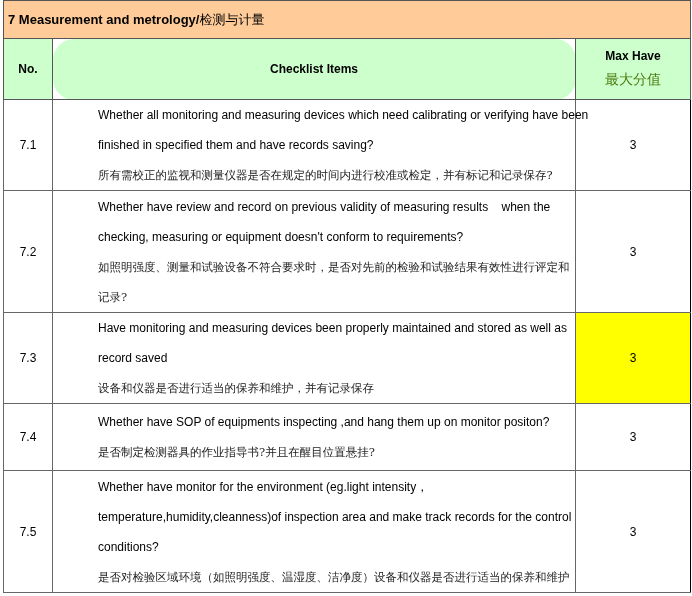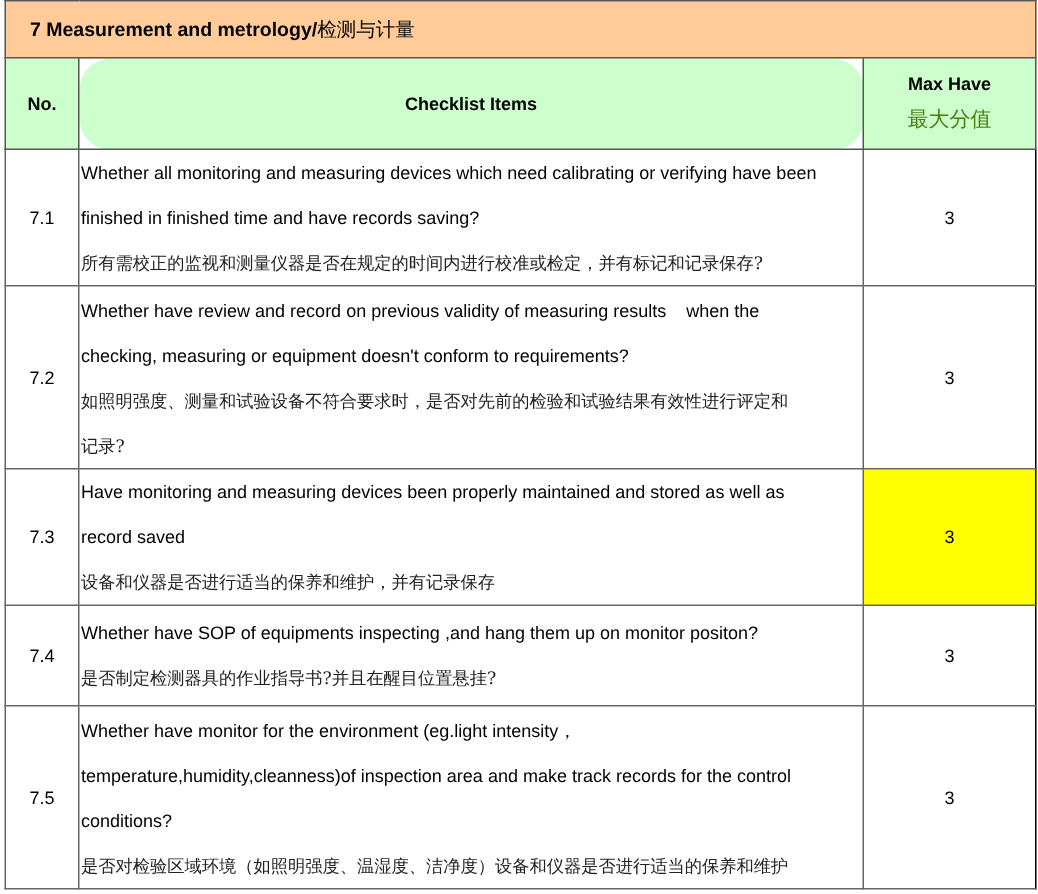--- a/index.html
+++ b/index.html
@@ -10,36 +10,36 @@
       color: #000;
     }
     table { border-collapse: collapse; width: 687px; table-layout: fixed; }
     td { padding: 0; vertical-align: middle; }
     .section-title {
       background: #ffcc99;
       height: 37px;
       border: 1px solid #555;
       border-bottom: 1px solid #555;
       font-size: 13px; font-weight: bold;
-      padding-left: 16px;
+      padding-left: 4px;
       text-align: left;
     }
     .section-title .cn { font-weight: normal; font-family: "DejaVu Serif", serif; font-size: 13px; }
     .hdr td { background: #ccffcc; height: 60px; border: 1px solid #555; }
     .hdr .no { text-align: center; font-size: 12px; font-weight: bold; }
     .hdr .items { text-align: center; font-size: 12px; font-weight: bold; border-radius: 21px; }
     .hdr .score { text-align: center; font-size: 12px; font-weight: bold; border-left: 1px solid #000; }
     .hdr .score .cn { display: block; font-weight: normal; font-family: "DejaVu Serif", serif; font-size: 14px; margin-top: 8px; color: #4d7c0f; }
     .row td { border: 1px solid #666; background: #fff; }
     .row td.num { text-align: center; font-size: 12px; }
     .row td.text { font-size: 12px; line-height: 30px; padding-left: 1px; }
     .row td.text .cn { font-family: "DejaVu Serif", serif; font-size: 11.5px; color: #222; }
     .row td.score { text-align: center; font-size: 12px; border-left: 1px solid #000; border-right: 1px solid #000; }
     .row td.score.hl { background: #ffff00; }
-    .line { display: block; white-space: nowrap; }
+    .line { display: block; white-space: nowrap; padding-left: 44px; }
   </style>
 </head>
 <body>
 
 <div class="sheet">
   <table>
     <colgroup>
       <col style="width:49px">
       <col style="width:523px">
       <col style="width:115px">
@@ -54,21 +54,21 @@
       <td class="score">
         <span>Max Have</span>
         <span class="cn">最大分值</span>
       </td>
     </tr>
 
     <tr class="row" style="height:91px">
       <td class="num">7.1</td>
       <td class="text">
         <span class="line">Whether all monitoring and measuring devices which need calibrating or verifying have been</span>
-        <span class="line">finished in finished time and have records saving?</span>
+        <span class="line">finished in specified them and have records saving?</span>
         <span class="line cn">所有需校正的监视和测量仪器是否在规定的时间内进行校准或检定，并有标记和记录保存?</span>
       </td>
       <td class="score">3</td>
     </tr>
 
     <tr class="row" style="height:122px">
       <td class="num">7.2</td>
       <td class="text">
         <span class="line" style="white-space:pre">Whether have review and record on previous validity of measuring results    when the</span>
         <span class="line">checking, measuring or equipment doesn't conform to requirements?</span>

